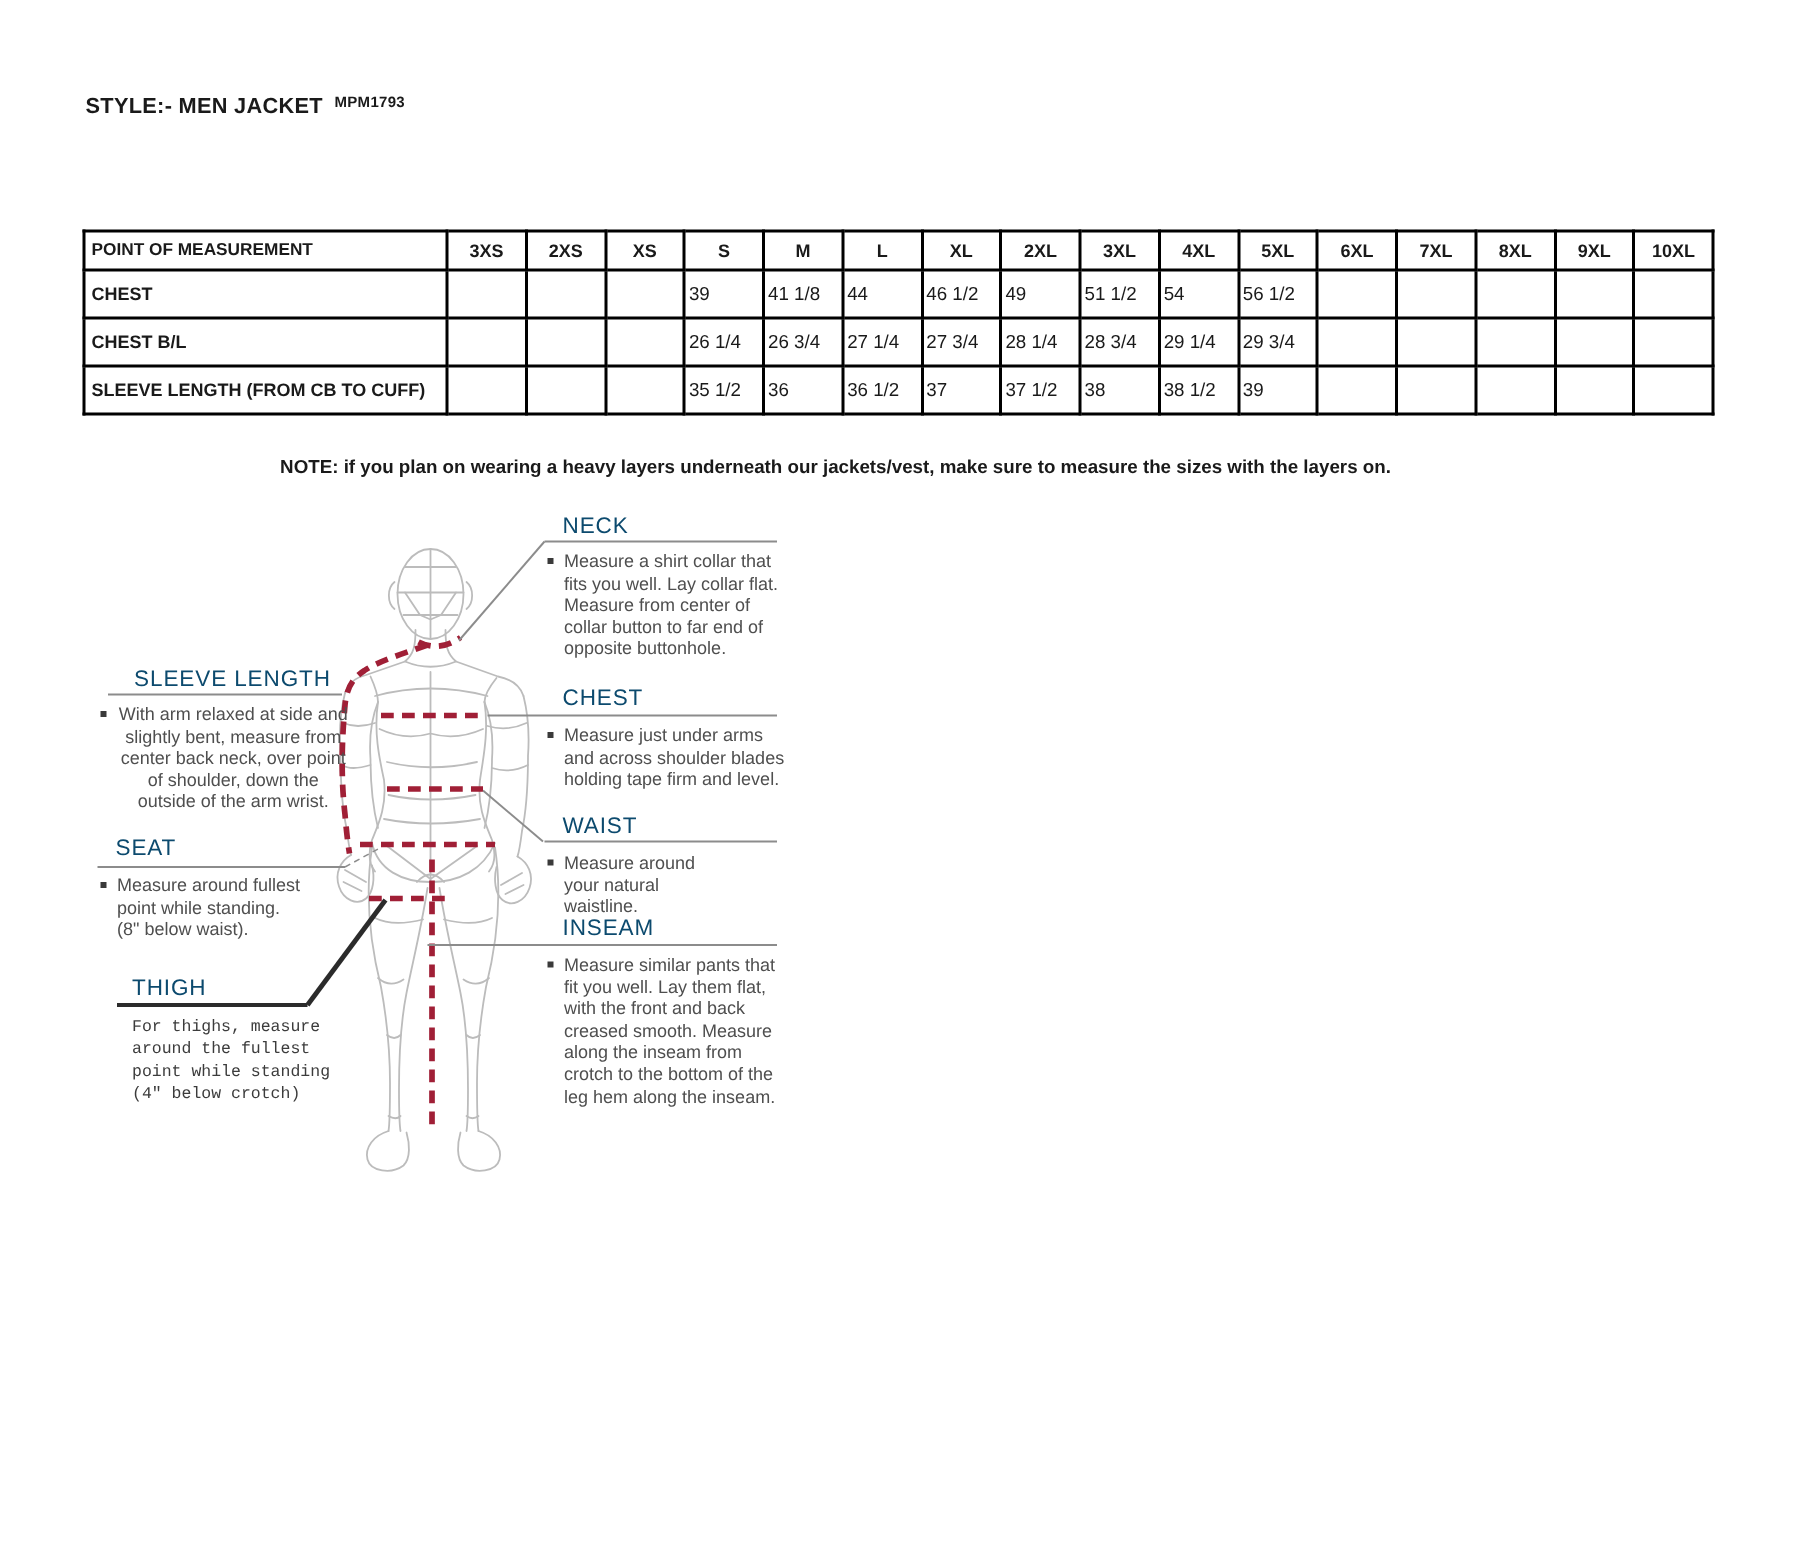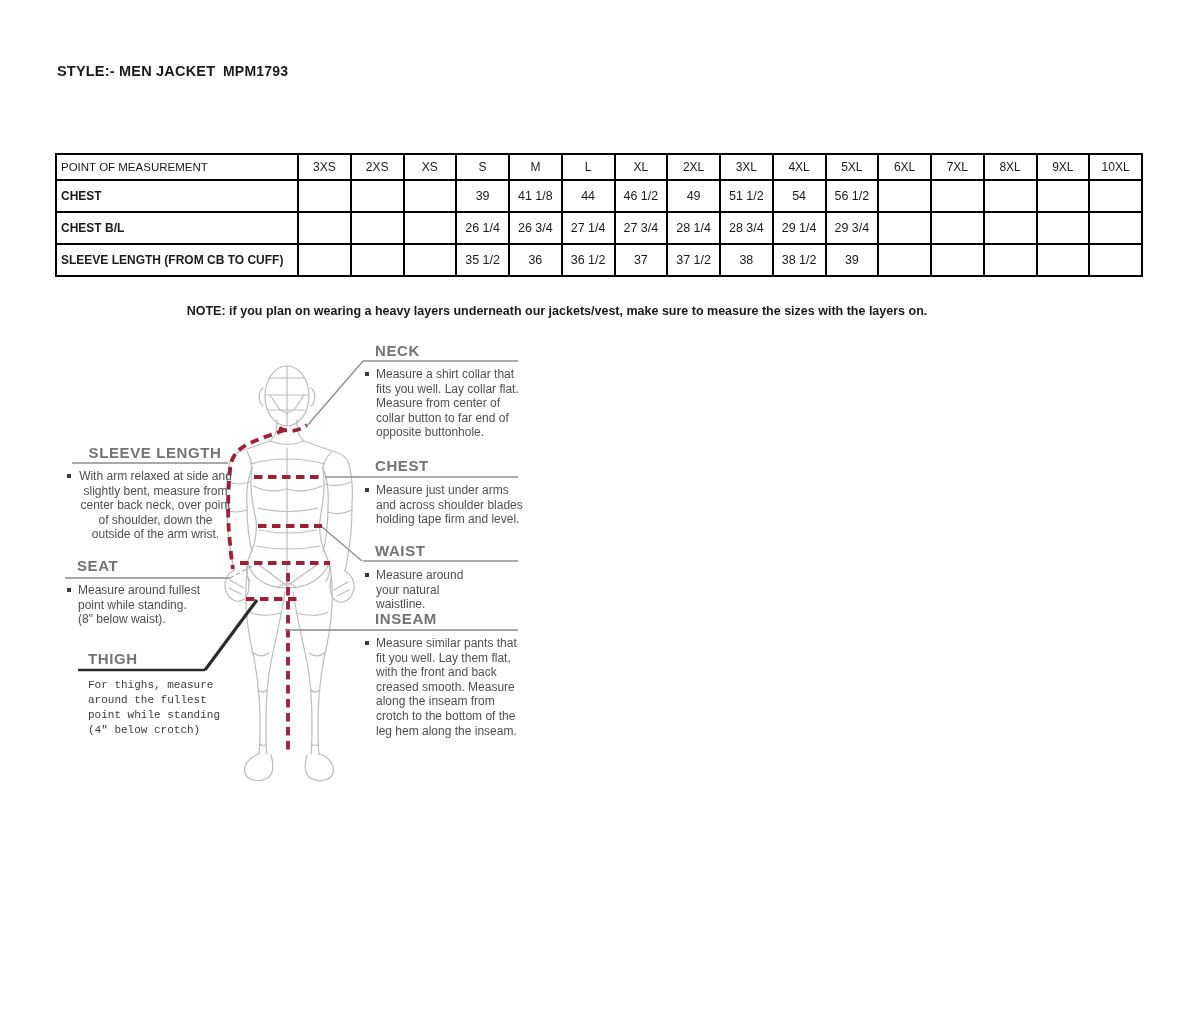--- a/index.html
+++ b/index.html
@@ -3,39 +3,39 @@
 <meta charset="utf-8">
 <style>
   html,body{margin:0;padding:0;background:#ffffff;}
   #page{
     position:relative;width:1200px;height:883px;background:#ffffff;overflow:hidden;
     font-family:"Liberation Sans","DejaVu Sans",sans-serif;color:#1a1a1a;
   }
   
   .title-row{position:absolute;top:63px;left:0;width:100%;height:20px;}
   .style-label{position:absolute;left:57px;top:0;font-size:14.5px;font-weight:bold;letter-spacing:0.2px;}
-  .style-code{position:absolute;left:223px;top:0;font-size:14px;font-weight:bold;letter-spacing:0.2px;}
+  .style-code{position:absolute;left:223px;top:0;font-size:10px;font-weight:bold;letter-spacing:0.2px;}
   
   table.size-table{
     position:absolute;left:55px;top:153px;width:1086px;
     border-collapse:collapse;table-layout:fixed;border:2px solid #000;
   }
   .size-table th,.size-table td{
     border:2px solid #000;padding:0 2px;overflow:hidden;white-space:nowrap;
   }
-  .size-table thead th{height:24px;font-size:12px;font-weight:normal;text-align:center;margin-left:36px;}
+  .size-table thead th{height:24px;font-size:12px;font-weight:bold;text-align:center;margin-left:36px;}
   .size-table thead th.pom{ text-align:left;padding-left:4px;font-size:11.5px;}
   .size-table tbody th{height:30px;font-size:12px;font-weight:bold;text-align:left;padding-left:4px;}
-  .size-table tbody td{height:30px;font-size:12.5px;font-weight:normal;text-align:center;}
+  .size-table tbody td{height:30px;font-size:12.5px;font-weight:normal;}
   
   .note{position:absolute;left:57px;top:304px;width:1000px;font-size:12.5px;font-weight:bold;text-align:center;}
   
   svg.diagram{position:absolute;left:0;top:0;pointer-events:none;}
   .anno{position:absolute;}
-  .anno-title{font-size:15px;font-weight:bold;color:#737373;letter-spacing:0.6px;line-height:16px;}
+  .anno-title{font-size:15px;font-weight:normal;color:#0c4a6e;letter-spacing:0.6px;line-height:16px;}
   .anno-desc{position:relative;margin-top:6px;font-size:12px;line-height:14.6px;color:#4f4f4f;padding-left:13px;}
   .anno-desc .bullet{position:absolute;left:2px;top:5px;width:4px;height:4px;background:#3a3a3a;}
   .anno-desc.no-bullet{padding-left:0;}
   .t-indent{margin-left:12px;}
   .thigh-desc{font-size:11px;line-height:15px;color:#3c3c3c;font-family:Liberation Mono, monospace;}
 </style>
 </head>
 <body>
 
 <div id="page">

